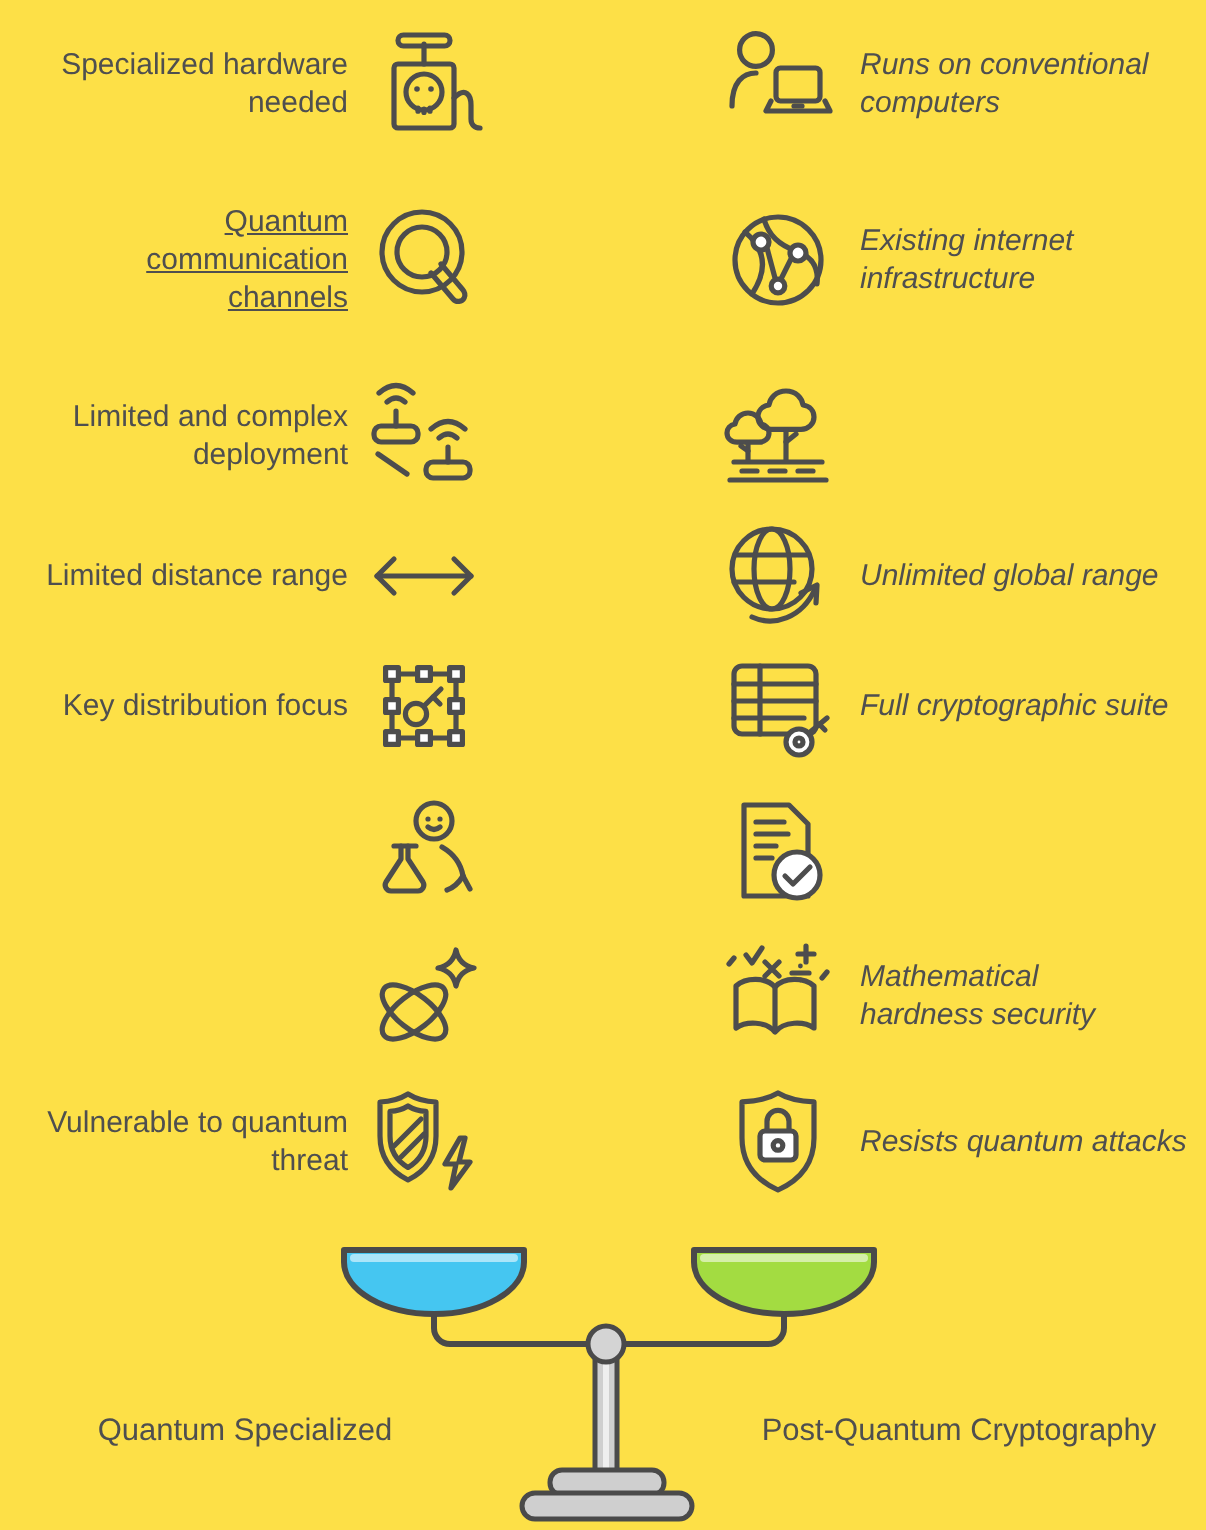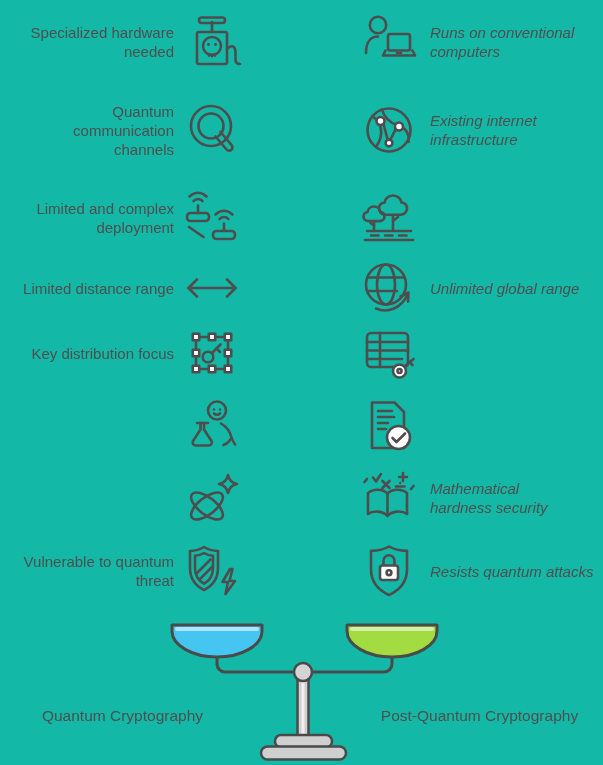--- a/index.html
+++ b/index.html
@@ -1,30 +1,30 @@
 <!DOCTYPE html>
 <html><head>
 <meta charset="utf-8">
 <style>
   html,body{margin:0;padding:0;background:#ffffff;}
   .canvas{
     position:relative;
     width:603px;height:765px;
-    background:#14b8a6;
+    background:#fde047;
     font-family:"Liberation Sans", sans-serif;
     overflow:hidden;
   }
   .row{position:absolute;left:0;width:603px;height:76px;}
   .cell-text{
     position:absolute;top:50%;transform:translateY(-50%);
     font-size:15px;line-height:19px;color:#4f4f4f;
   }
   .ltext{left:8px;width:166px;text-align:right;}
   .rtext{left:430px;width:168px;text-align:left;font-style:italic;}
-  .ltext.narrow{left:44px;width:130px;}
+  .ltext.narrow{left:44px;width:130px;text-decoration:underline;}
   .rtext.narrow{width:142px;}
   .cell-icon{
     position:absolute;top:50%;transform:translateY(-50%);
     width:60px;height:60px;
   }
   .licon{left:182px;}
   .ricon{left:359px;}
   .cell-icon svg{width:60px;height:60px;display:block;}
   .ic{stroke:#4d4d4d;stroke-width:2.6;fill:none;stroke-linecap:round;stroke-linejoin:round;}
   .icf{fill:#4d4d4d;stroke:none;}
@@ -168,20 +168,21 @@
         <line class="ic" x1="8" y1="19" x2="49" y2="19"></line>
         <line class="ic" x1="8" y1="27.5" x2="49" y2="27.5"></line>
         <line class="ic" x1="8" y1="36" x2="43" y2="36"></line>
         <line class="ic" x1="21" y1="10" x2="21" y2="44"></line>
         <circle class="ic icw" cx="40.5" cy="48" r="6.5"></circle>
         <circle class="ic" cx="40.5" cy="48" r="2"></circle>
         <line class="ic" x1="45.5" y1="43.5" x2="54.5" y2="36"></line>
         <line class="ic" x1="50.5" y1="39" x2="53.5" y2="42"></line>
       </svg>
     </div>
+    <div class="cell-text rtext">Full cryptographic suite</div>
   </div>
 
   <div class="row" style="top:388px">
     <div class="cell-icon licon">
       <svg viewBox="0 0 60 60">
         <circle class="ic" cx="35" cy="14.5" r="9"></circle>
         <circle class="icf" cx="32" cy="13.5" r="1.3"></circle>
         <circle class="icf" cx="38" cy="13.5" r="1.3"></circle>
         <path class="ic" d="M32,17.5 q3,2.5 6,0" stroke-width="1.8"></path>
         <path class="ic" d="M15,27 h11"></path>
@@ -263,17 +264,17 @@
 
       <rect x="275" y="120" width="57" height="12.5" rx="6" fill="#cfcfcf" stroke="#4a4a4a" stroke-width="2.5"></rect>
       <rect x="261" y="131.5" width="85" height="13" rx="6.5" fill="#cfcfcf" stroke="#4a4a4a" stroke-width="2.5"></rect>
 
       <path d="M172,10 H262 V16 A45,26 0 0 1 172,16 Z" stroke="#4a4a4a" stroke-width="3" stroke-linejoin="round" fill="#45C6F1"></path>
       <path d="M177,14 H257" stroke="rgba(255,255,255,0.55)" stroke-width="4" fill="none" stroke-linecap="round"></path>
 
       <path d="M347,10 H437 V16 A45,26 0 0 1 347,16 Z" stroke="#4a4a4a" stroke-width="3" stroke-linejoin="round" fill="#A3DC41"></path>
       <path d="M352,14 H432" stroke="rgba(255,255,255,0.55)" stroke-width="4" fill="none" stroke-linecap="round"></path>
     </svg>
-    <div class="scale-label left">Quantum Cryptography</div>
+    <div class="scale-label left">Quantum Specialized</div>
     <div class="scale-label right">Post-Quantum Cryptography</div>
   </div>
 
 </div>
 
 </body></html>

